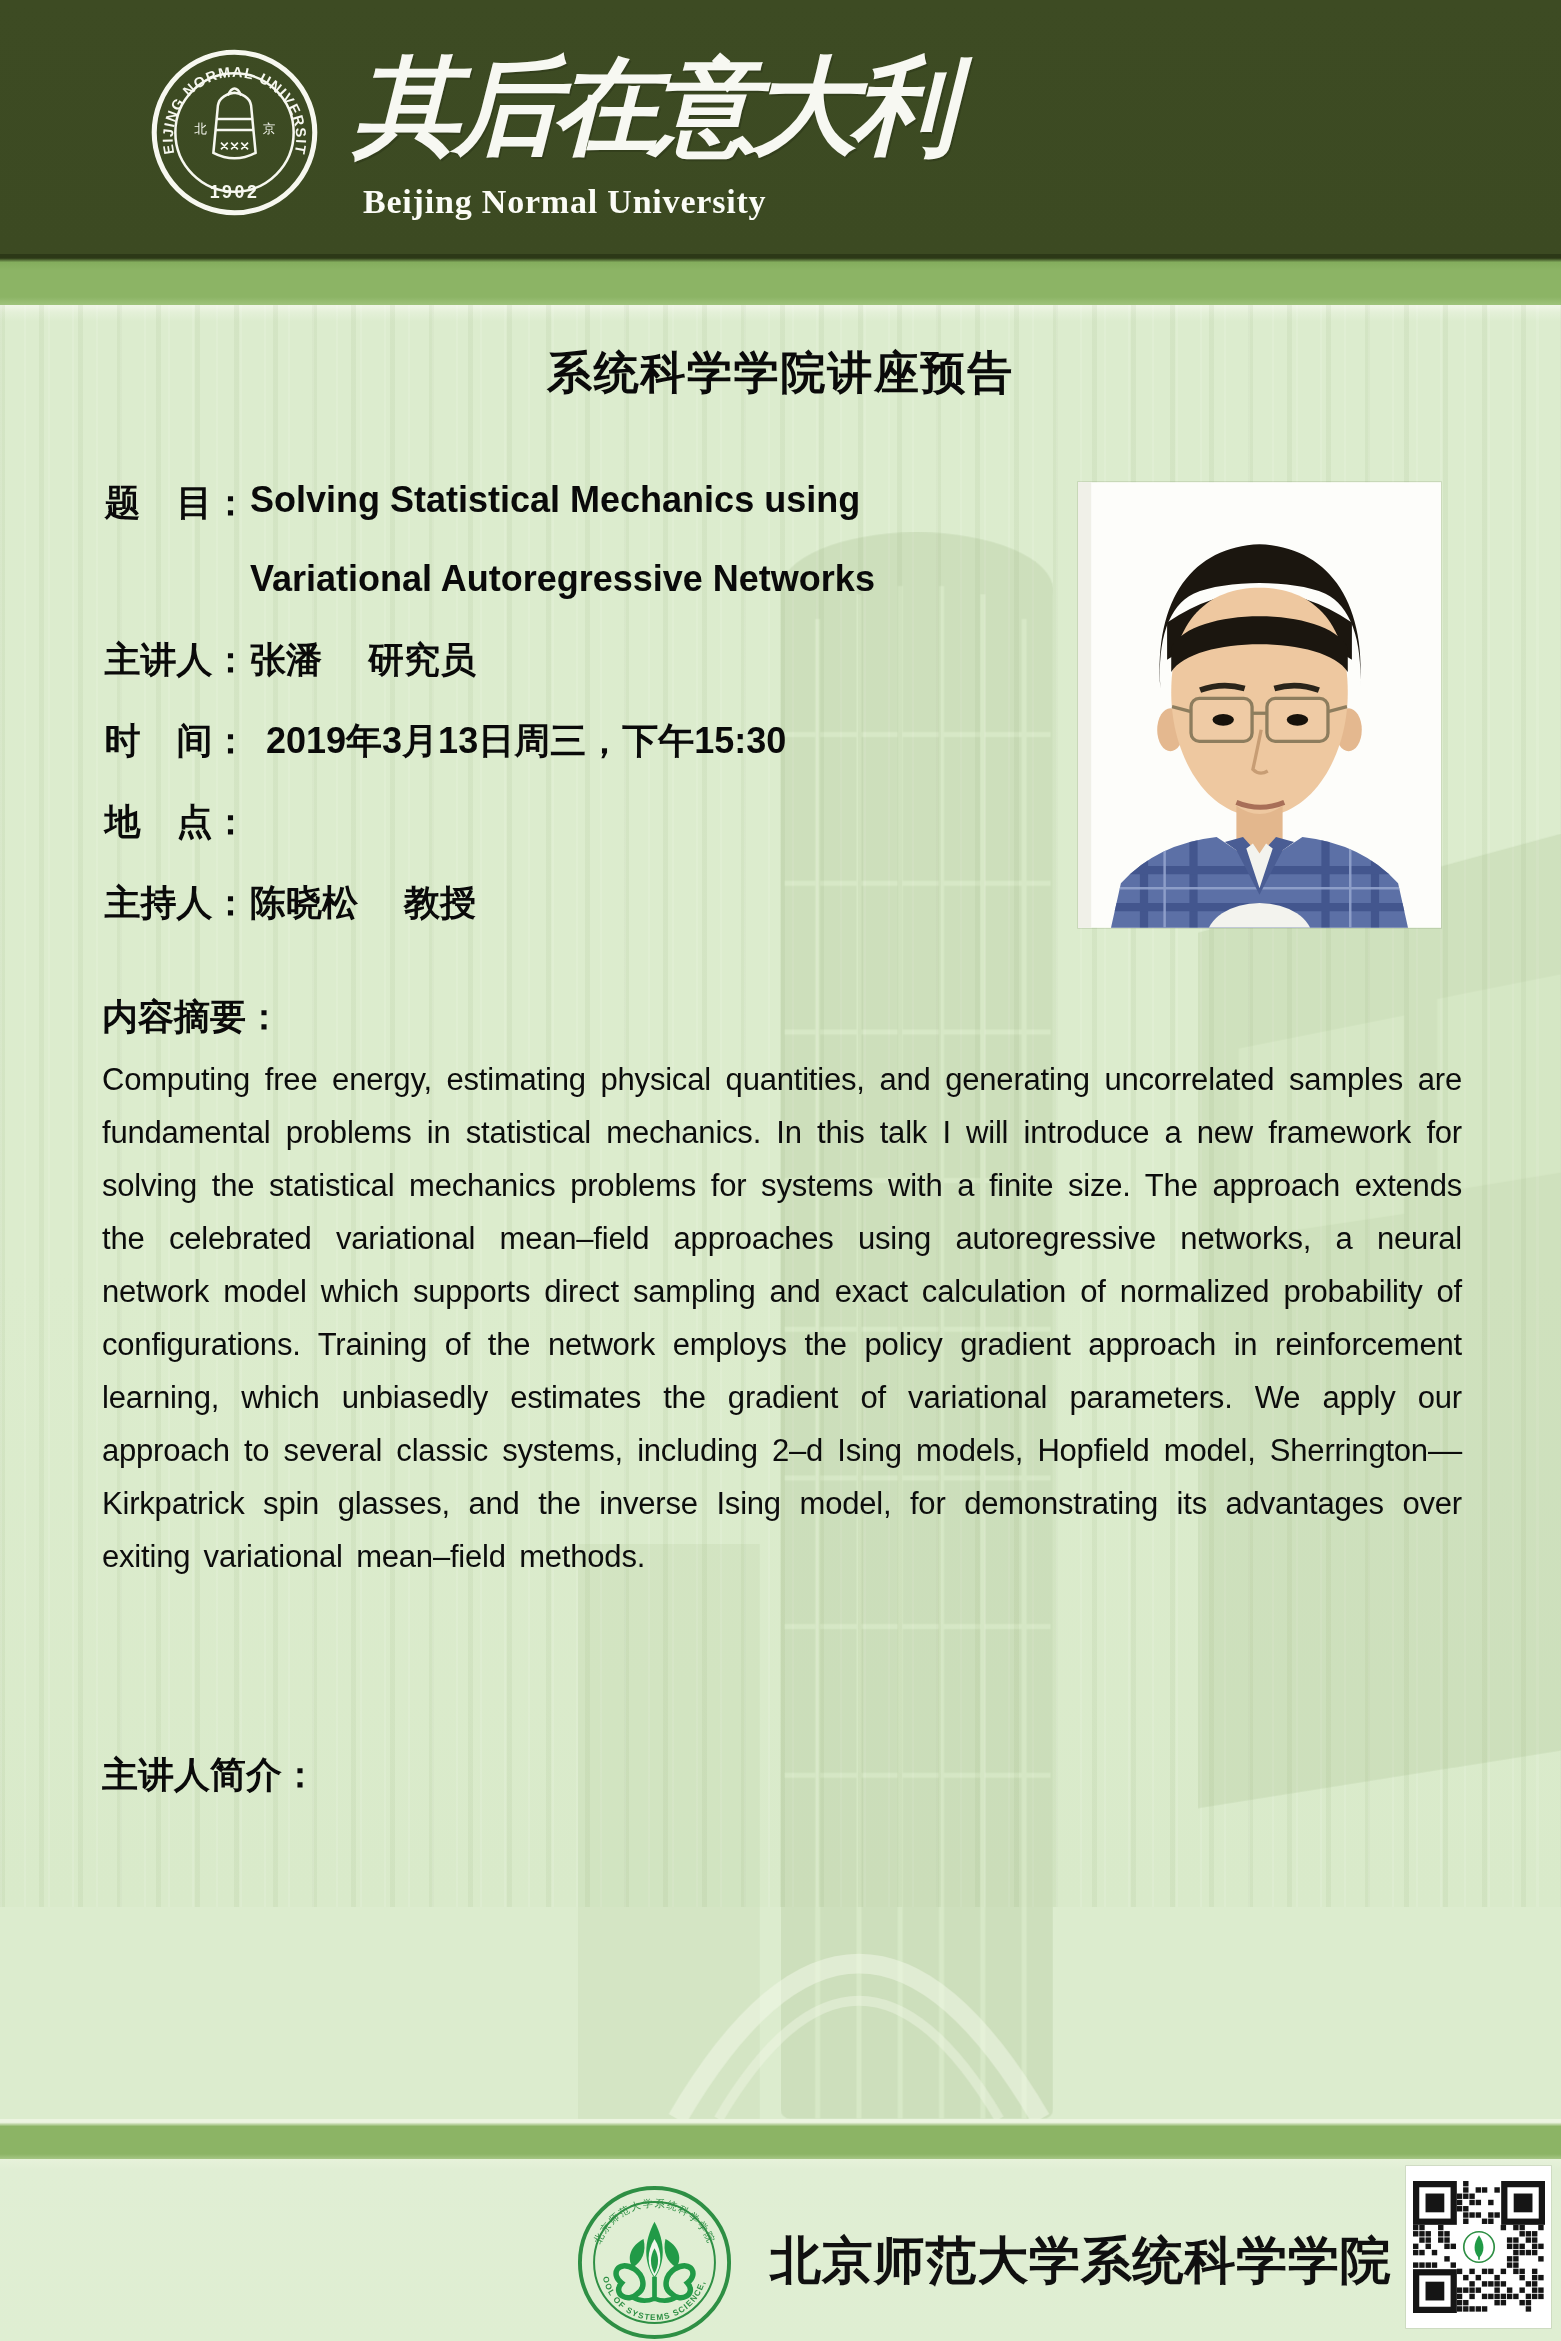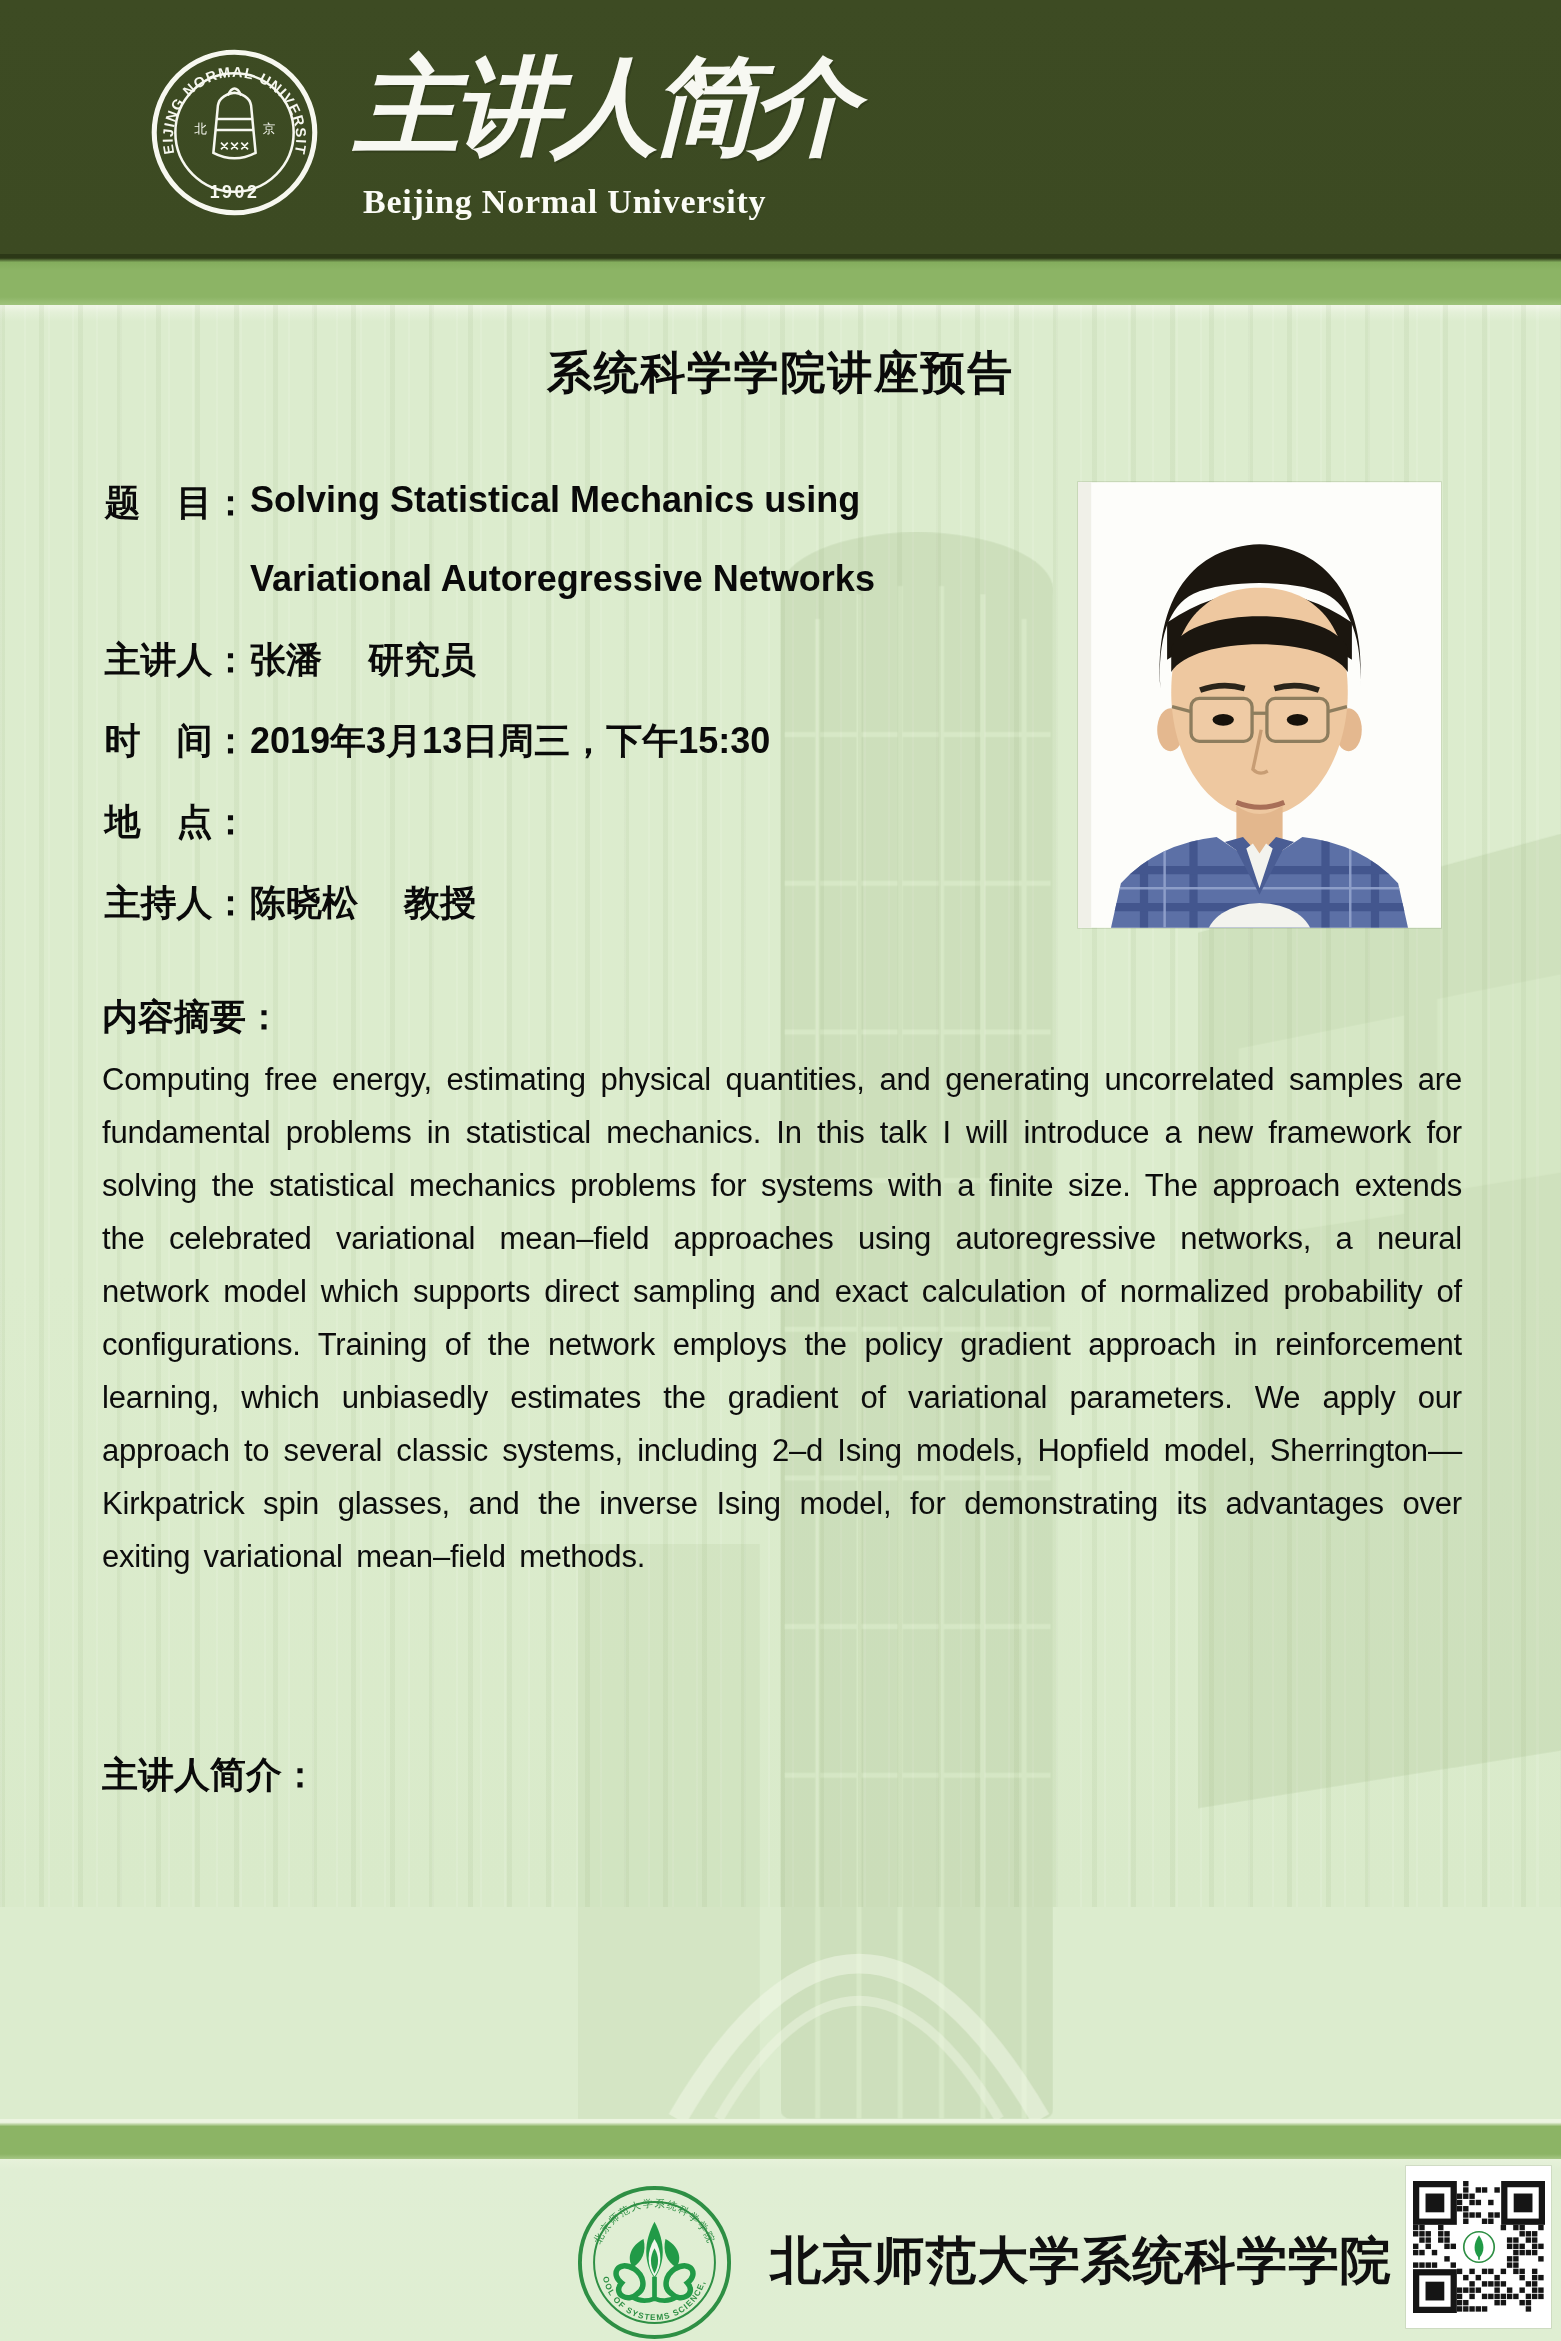--- a/index.html
+++ b/index.html
@@ -45,21 +45,21 @@
   .watermark{ position:absolute; left:0; top:0; width:1561px; height:1814px; z-index:0; }
   .page-title{
     position:absolute; left:0; top:38px; width:1561px; z-index:2;
     text-align:center; font-size:45px; font-weight:700; color:#0a0a0a; letter-spacing:1.7px;
   }
   .info-block{ position:absolute; left:103px; top:165px; width:975px; z-index:2; }
   .info-row{ position:absolute; left:0; display:flex; font-size:36px; color:#0a0a0a; white-space:nowrap; }
   .info-row .lbl{ width:147px; font-weight:700; flex:none;text-align:center; }
   .info-row .val{ font-weight:700; }
   .row-0{ top:9px; }  .row-1{ top:88px; }  .row-2{ top:166px; }
-  .row-3{ top:247px; } .row-4{ top:328px;gap:34px; }  .row-5{ top:409px; }
+  .row-3{ top:247px;gap:16px; } .row-4{ top:328px;gap:34px; }  .row-5{ top:409px; }
   .photo{
     position:absolute; left:1078px; top:177px; width:363px; height:446px; z-index:2;
     box-shadow:0 0 0 0.8px rgba(120,140,100,.25);
   }
   .abs-heading{ position:absolute; left:102px; top:688px; z-index:2; font-size:36px; font-weight:700; color:#0a0a0a; }
   .abs-text{
     position:absolute; left:102px; top:748px; width:1360px; z-index:2;
     font-size:31px; line-height:53px; color:#0c0c0c;
     text-align:justify; letter-spacing:-0.2px; word-spacing:5px;
   }
@@ -107,21 +107,21 @@
       <g stroke="#f7f8f0" fill="none" stroke-width="3">
         <path d="M92,56 Q100,40 108,56"></path>
         <path d="M80,72 Q80,56 100,53 Q120,56 120,72 L125,124 Q100,137 75,124 Z"></path>
         <line x1="79" y1="84" x2="122" y2="84"></line>
         <line x1="78" y1="97" x2="123" y2="97"></line>
         <path d="M84,112 l8,8 m0,-8 l-8,8 M96,112 l8,8 m0,-8 l-8,8 M108,112 l8,8 m0,-8 l-8,8" stroke-width="2"></path>
       </g>
       <text x="60" y="100" font-size="15" fill="#f7f8f0" text-anchor="middle">北</text>
       <text x="141" y="100" font-size="15" fill="#f7f8f0" text-anchor="middle">京</text>
     </svg>
-    <div class="calligraphy">主讲人简介</div>
+    <div class="calligraphy">其后在意大利</div>
     <div class="univ-en">Beijing Normal University</div>
   </div>
 
   <div class="stripe"></div>
 
   <div class="body-section">
 
     <svg class="watermark" viewBox="0 0 1890 2196">
       <g opacity="0.16">
         <rect x="945" y="330" width="330" height="1866" rx="12" fill="#7f9c60"></rect>

